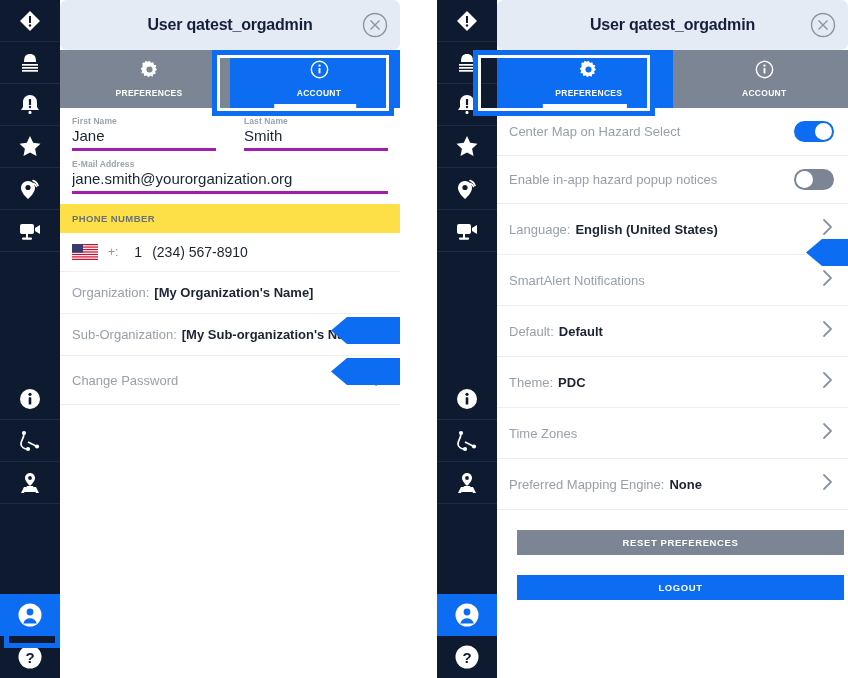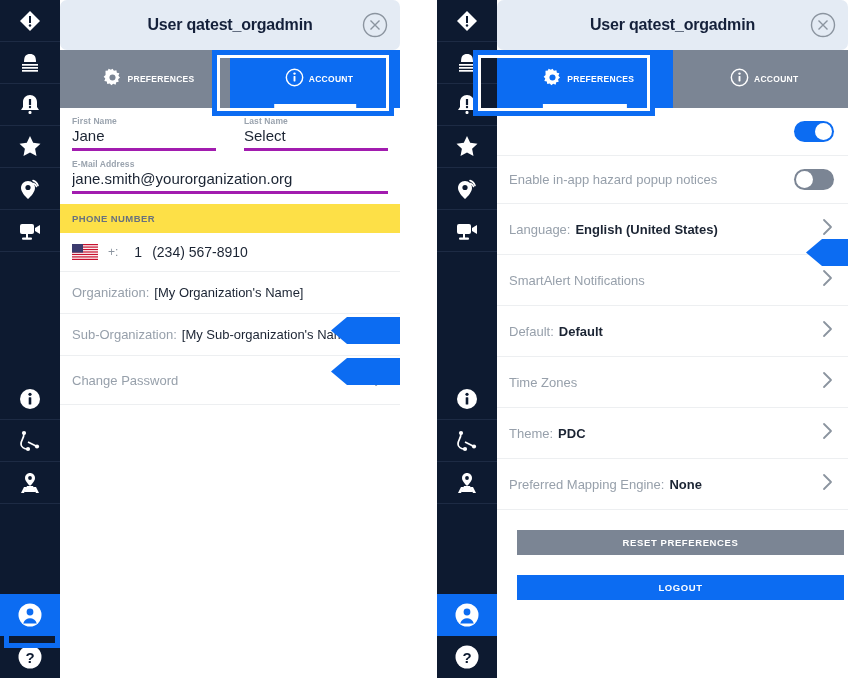--- a/index.html
+++ b/index.html
@@ -49,21 +49,21 @@
   }
 
   
   .tabs {
     position: absolute; left: 60px; top: 50px; right: 0; height: 58px;
     display: flex; background: #7b8594;
   }
   .tab {
     flex: 1 1 50%;
     position: relative;
-    display: flex; flex-direction: row;
+    display: flex; flex-direction: column;
     align-items: center; justify-content: center;
     gap: 5px;
     color: #ffffff;
     cursor: pointer;
     padding-left: 8px;
   }
   .tab.sel { background: #0c6cf2; }
   .tab-label {
     font-size: 8.5px; font-weight: bold; letter-spacing: 0.3px;
     color: #ffffff; text-transform: uppercase;
@@ -108,21 +108,21 @@
   .pnum { font-size: 14px; color: #1b2433; }
 
   .list-row {
     position: relative;
     display: flex; align-items: center;
     padding: 12px 14px 12px 12px;
     border-bottom: 1px solid #edeff1;
     min-height: 17px;
   }
   .row-key { font-size: 13px; color: #97a0ab; }
-  .row-val { font-size: 13px; color: #1b2433; font-weight: normal; margin-left: 5px; }
+  .row-val { font-size: 13px; color: #1b2433; font-weight: bold; margin-left: 5px; }
   .row-plain { font-size: 13px; color: #97a0ab; }
   .chev { margin-left: auto; }
 
   
   .pref-row {
     position: relative;
     display: flex; align-items: center;
     padding: 13px 14px 13px 12px;
     border-bottom: 1px solid #edeff1;
   }
@@ -310,21 +310,21 @@
     </div>
 
     <div class="body">
       <div class="form-row">
         <div class="field">
           <div class="f-label">First Name</div>
           <div class="f-value">Jane</div>
         </div>
         <div class="field">
           <div class="f-label">Last Name</div>
-          <div class="f-value">Select</div>
+          <div class="f-value">Smith</div>
         </div>
       </div>
       <div class="form-row">
         <div class="field full">
           <div class="f-label">E-Mail Address</div>
           <div class="f-value">jane.smith@yourorganization.org</div>
         </div>
       </div>
 
       <div class="section-head">PHONE NUMBER</div>
@@ -512,20 +512,21 @@
               <rect x="9" y="8.3" width="2" height="6" rx="0.5" fill="#fff"></rect>
             </svg>
         </span>
         <span class="tab-label">ACCOUNT</span>
       </div>
     </div>
 
     <div class="body">
 
       <div class="pref-row">
+        <span class="pref-label">Center Map on Hazard Select</span>
         <span class="toggle on">
             <span class="knob"></span>
           </span>
       </div>
 
       <div class="pref-row">
         <span class="pref-label">Enable in-app hazard popup notices</span>
         <span class="toggle">
             <span class="knob"></span>
           </span>
@@ -554,39 +555,39 @@
         <span class="pref-label">Default:</span>
         <span class="pref-val">Default</span>
         <span class="chev">
           <svg width="13" height="20" viewBox="0 0 13 20">
               <path d="M3 3l7 7-7 7" stroke="#8b949f" stroke-width="1.8" fill="none" stroke-linecap="round" stroke-linejoin="round"></path>
             </svg>
         </span>
       </div>
 
       <div class="pref-row">
-        <span class="pref-label">Time Zones</span>
-        <span class="chev">
-          <svg width="13" height="20" viewBox="0 0 13 20">
-              <path d="M3 3l7 7-7 7" stroke="#8b949f" stroke-width="1.8" fill="none" stroke-linecap="round" stroke-linejoin="round"></path>
-            </svg>
-        </span>
-      </div>
-
-      <div class="pref-row">
         <span class="pref-label">Theme:</span>
         <span class="pref-val">PDC</span>
         <span class="chev">
           <svg width="13" height="20" viewBox="0 0 13 20">
               <path d="M3 3l7 7-7 7" stroke="#8b949f" stroke-width="1.8" fill="none" stroke-linecap="round" stroke-linejoin="round"></path>
             </svg>
         </span>
       </div>
 
       <div class="pref-row">
+        <span class="pref-label">Time Zones</span>
+        <span class="chev">
+          <svg width="13" height="20" viewBox="0 0 13 20">
+              <path d="M3 3l7 7-7 7" stroke="#8b949f" stroke-width="1.8" fill="none" stroke-linecap="round" stroke-linejoin="round"></path>
+            </svg>
+        </span>
+      </div>
+
+      <div class="pref-row">
         <span class="pref-label">Preferred Mapping Engine:</span>
         <span class="pref-val">None</span>
         <span class="chev">
           <svg width="13" height="20" viewBox="0 0 13 20">
               <path d="M3 3l7 7-7 7" stroke="#8b949f" stroke-width="1.8" fill="none" stroke-linecap="round" stroke-linejoin="round"></path>
             </svg>
         </span>
       </div>
 
 

